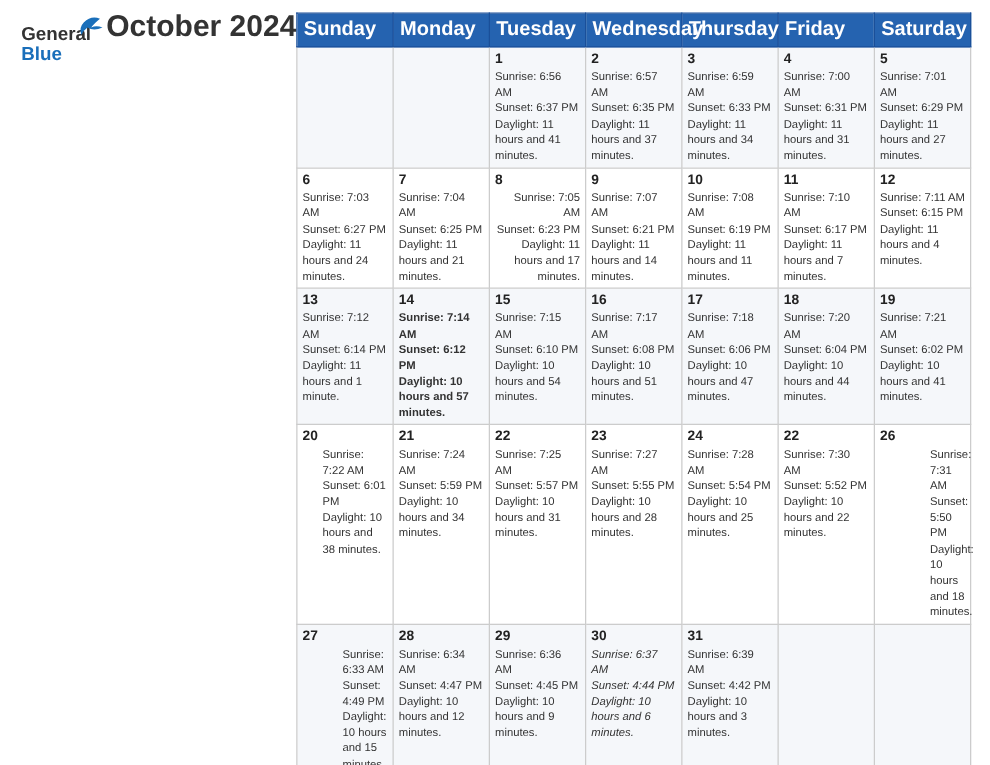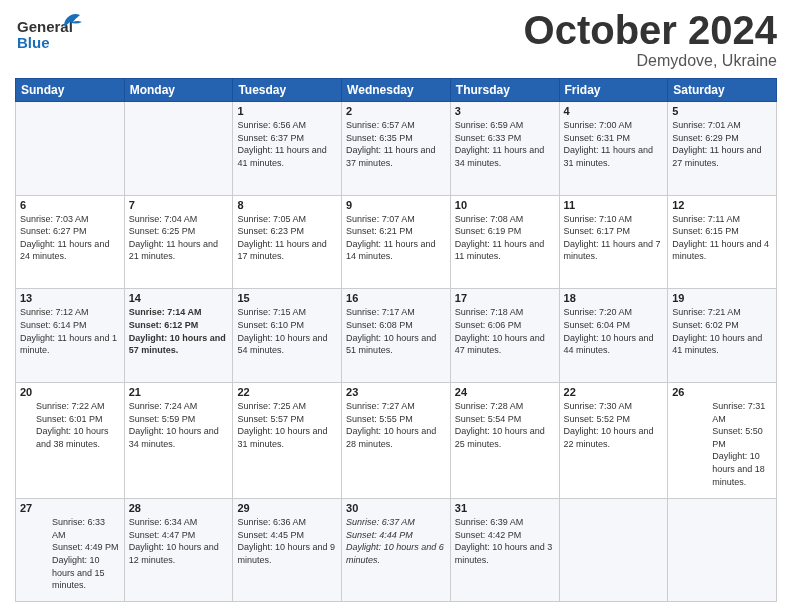--- a/index.html
+++ b/index.html
@@ -8,54 +8,54 @@
       background: #fff;
       width: 792px;
       height: 612px;
       overflow: hidden;
     }
     .page {
       width: 792px;
       height: 612px;
       padding: 10px 15px;
       display: flex;
-      flex-direction: column;
+      flex-direction: row;
     }
     .header {
       display: flex;
       justify-content: space-between;
       align-items: flex-start;
       margin-bottom: 8px;
     }
     .title-area {
       text-align: right;
     }
     .month-title {
-      font-size: 40px;
+      font-size: 24px;
       font-weight: bold;
       color: #333;
       line-height: 1;
     }
     .subtitle {
       font-size: 16px;
       color: #555;
       margin-top: 2px;
     }
     .calendar {
       width: 100%;
       border-collapse: collapse;
       flex: 1;
       table-layout: fixed;
     }
     .calendar thead tr th {
       background: #2563b0;
       color: #fff;
       text-align: left;
       padding: 4px 5px;
-      font-size: 12px;
+      font-size: 16px;
       font-weight: bold;
       border: 1px solid #1a4f99;
     }
     .calendar tbody tr td {
       border: 1px solid #ccc;
       vertical-align: top;
       padding: 3px 4px;
       font-size: 9.5px;
       color: #222;
       height: 88px;
@@ -97,21 +97,20 @@
 
           <text x="2" y="22" font-size="15" font-weight="bold" fill="#333" font-family="Arial">General</text>
           <text x="2" y="38" font-size="15" font-weight="bold" fill="#1a6fba" font-family="Arial">Blue</text>
 
           <path d="M52 8 Q58 2 65 5 Q60 9 58 12 Q62 10 67 12 Q60 15 55 12 Q52 14 50 18 Q48 12 52 8Z" fill="#1a6fba"></path>
         </svg>
       </div>
     </div>
     <div class="title-area">
       <div class="month-title">October 2024</div>
-      <div class="subtitle">Demydove, Ukraine</div>
     </div>
   </div>
 
   <table class="calendar">
     <thead>
       <tr>
 
       <th>Sunday</th>
           <th>Monday</th>
           <th>Tuesday</th>
@@ -164,21 +163,21 @@
 Daylight: 11 hours and 24 minutes.</div>
           </td>
           <td>
             <span class="day-num">7</span>
             <div class="cell-info" style="white-space: pre-line;">Sunrise: 7:04 AM
 Sunset: 6:25 PM
 Daylight: 11 hours and 21 minutes.</div>
           </td>
           <td>
             <span class="day-num">8</span>
-            <div class="cell-info" style="white-space: pre-line;">Sunrise: 7:05 AM
+            <div class="cell-info" style="white-space: pre-line; text-align: right;">Sunrise: 7:05 AM
 Sunset: 6:23 PM
 Daylight: 11 hours and 17 minutes.</div>
           </td>
           <td>
             <span class="day-num">9</span>
             <div class="cell-info" style="white-space: pre-line;">Sunrise: 7:07 AM
 Sunset: 6:21 PM
 Daylight: 11 hours and 14 minutes.</div>
           </td>
           <td>

